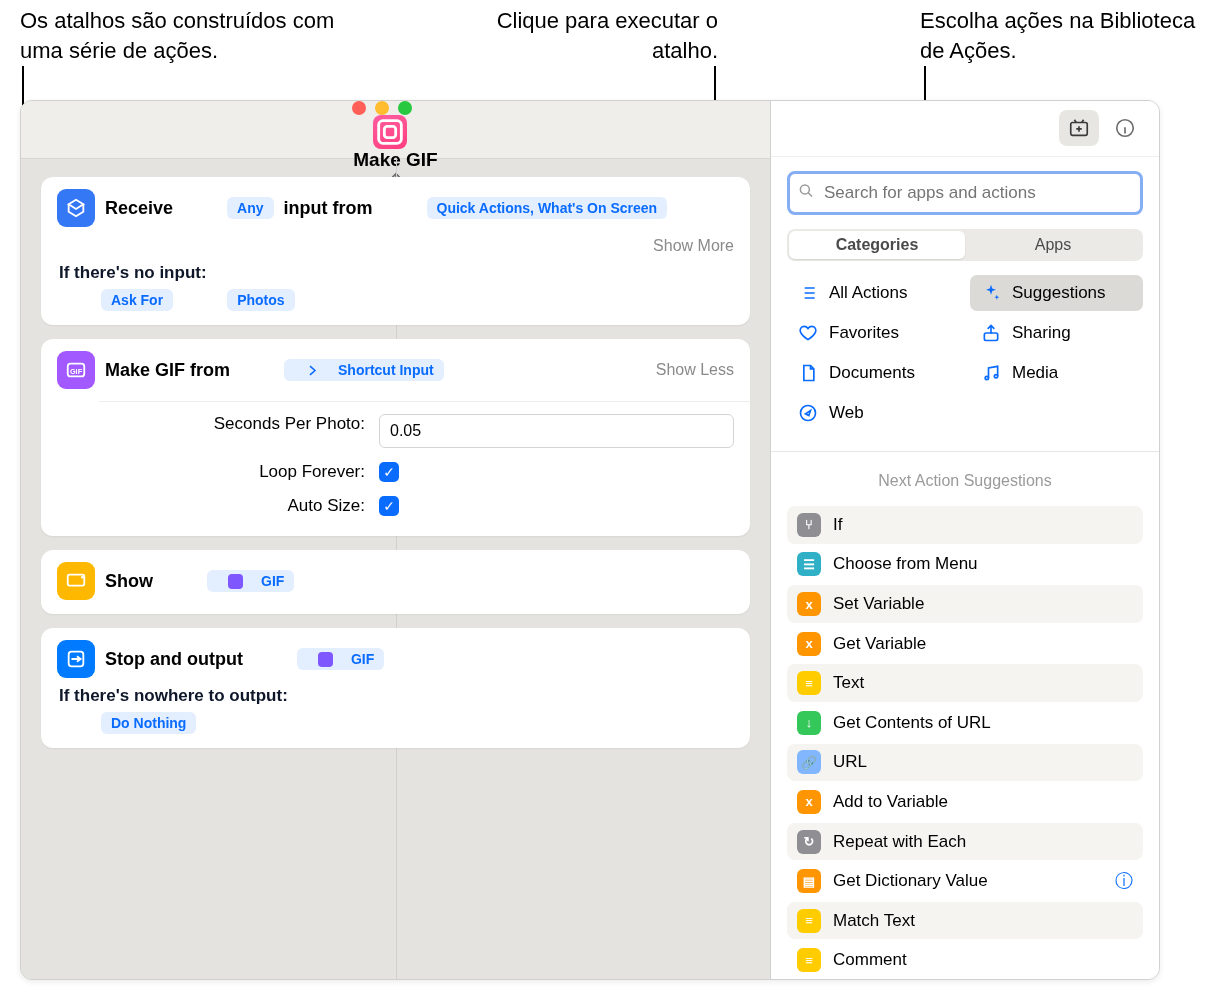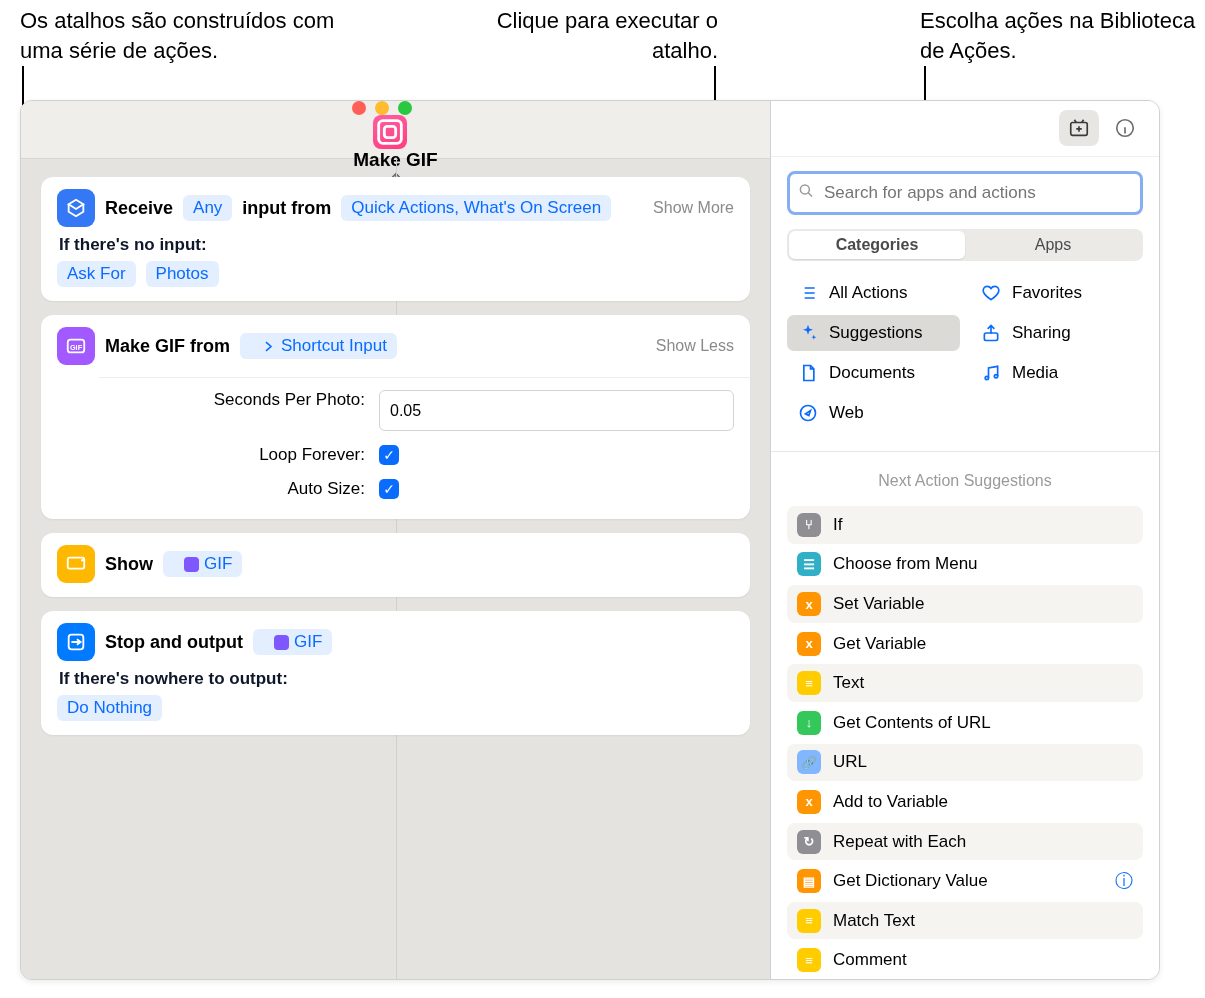--- a/index.html
+++ b/index.html
@@ -58,28 +58,28 @@
   .vline { position:absolute; top:0; bottom:0; left:50%; width:1px; background:#d2d0cc; z-index:0;}
   .card {
     position:relative; z-index:1;
     background:#fff; border-radius:12px; padding:12px 16px 14px 16px;
     margin-bottom:14px; box-shadow: 0 1px 2px rgba(0,0,0,0.06);
   }
   .card-row{display:flex;align-items:center;gap:10px;flex-wrap:wrap;}
   .action-icon{width:38px;height:38px;border-radius:9px;display:flex;align-items:center;justify-content:center;color:#fff;flex-shrink:0;}
   .ai-blue{background:#3478f6;} .ai-purple{background:#a259ff;} .ai-yellow{background:#ffb800;} .ai-teal{background:#007aff;}
   .card-title{font-weight:700;font-size:18px;}
-  .token{background:#e3eeff;color:#0a6cff;padding:3px 10px;border-radius:6px;font-weight:400;font-size:17px;}
-  .token.with-icon{display:inline-flex;align-items:center;gap:5px;padding-left:21px;}
+  .token{background:#e3eeff;color:#0a6cff;padding:3px 10px;border-radius:6px;font-weight:700;font-size:14px;margin-left:44px;}
+  .token.with-icon{display:inline-flex;align-items:center;gap:18px;padding-left:21px;}
   .token .gi{width:15px;height:15px;background:#7e57ff;border-radius:4px;display:inline-block;}
   .disclosure{margin-left:auto;color:#8a8a8a;font-size:16px;}
   .subhead{color:#0f172a;font-weight:600;margin:8px 0 6px 2px;font-size:17px;}
   .param-grid{display:grid;grid-template-columns: 250px 1fr; row-gap:14px; column-gap:14px; padding:12px 0 6px 58px;}
   .param-grid .lbl{justify-self:end;color:#000;font-size:17px;}
-  .txt-input{width:100%;max-width:380px;height:41px;border:1px solid #d4d4d4;border-radius:6px;padding:2px 10px;font-size:16px;}
+  .txt-input{width:100%;max-width:380px;height:34px;border:1px solid #d4d4d4;border-radius:6px;padding:2px 10px;font-size:16px;}
   .chk{width:20px;height:20px;border-radius:5px;background:#0a6cff;display:inline-flex;align-items:center;justify-content:center;color:#fff;font-size:14px;}
   .hr{height:1px;background:#eee;margin:12px -16px 0 42px;}
 
   .side-titlebar{height:58px;display:flex;align-items:center;justify-content:flex-end;padding:0 14px;gap:6px;border-bottom:1px solid #eee;}
   .side-btn{width:40px;height:36px;display:flex;align-items:center;justify-content:center;border-radius:8px;color:#6e6e6e;}
   .side-btn.sel{background:#e8e6e2;color:#3a3a3a;}
   .side-body{padding:14px 16px 0 16px;display:flex;flex-direction:column;gap:14px;overflow:hidden;}
   .search{position:relative;}
   .search input{width:100%;height:44px;border:3px solid #86aef2;border-radius:8px;padding:4px 10px 4px 34px;font-size:17px;outline:none;}
   .search .mag{position:absolute;left:10px;top:50%;transform:translateY(-50%);color:#9a9a9a;}
@@ -267,35 +267,35 @@
 
       <div class="cat-grid">
         <div class="cat">
             <span class="ci">
               <svg viewBox="0 0 24 24" fill="none" stroke="currentColor" stroke-width="2">
                 <path d="M8 6h12M8 12h12M8 18h12M4 6h.01M4 12h.01M4 18h.01"></path>
               </svg>
             </span>
             <span>All Actions</span>
           </div>
-        <div class="cat">
-            <span class="ci">
-              <svg viewBox="0 0 24 24" fill="none" stroke="currentColor" stroke-width="2">
-                <path d="M12 20s-7-4.5-9-9c-1.5-3.5 1-7 4.5-7 2 0 3.5 1 4.5 2.5C13 5 14.5 4 16.5 4 20 4 22.5 7.5 21 11c-2 4.5-9 9-9 9z"></path>
-              </svg>
-            </span>
-            <span>Favorites</span>
-          </div>
         <div class="cat sel">
             <span class="ci">
               <svg viewBox="0 0 24 24" fill="currentColor">
                 <path d="M12 2l1.5 4.5L18 8l-4.5 1.5L12 14l-1.5-4.5L6 8l4.5-1.5zM19 14l.8 2.2L22 17l-2.2.8L19 20l-.8-2.2L16 17l2.2-.8z"></path>
               </svg>
             </span>
             <span>Suggestions</span>
+          </div>
+        <div class="cat">
+            <span class="ci">
+              <svg viewBox="0 0 24 24" fill="none" stroke="currentColor" stroke-width="2">
+                <path d="M12 20s-7-4.5-9-9c-1.5-3.5 1-7 4.5-7 2 0 3.5 1 4.5 2.5C13 5 14.5 4 16.5 4 20 4 22.5 7.5 21 11c-2 4.5-9 9-9 9z"></path>
+              </svg>
+            </span>
+            <span>Favorites</span>
           </div>
         <div class="cat">
             <span class="ci">
               <svg viewBox="0 0 24 24" fill="none" stroke="currentColor" stroke-width="2">
                 <path d="M12 3v10M8 7l4-4 4 4"></path>
                 <rect x="4" y="12" width="16" height="9" rx="2"></rect>
               </svg>
             </span>
             <span>Sharing</span>
           </div>

